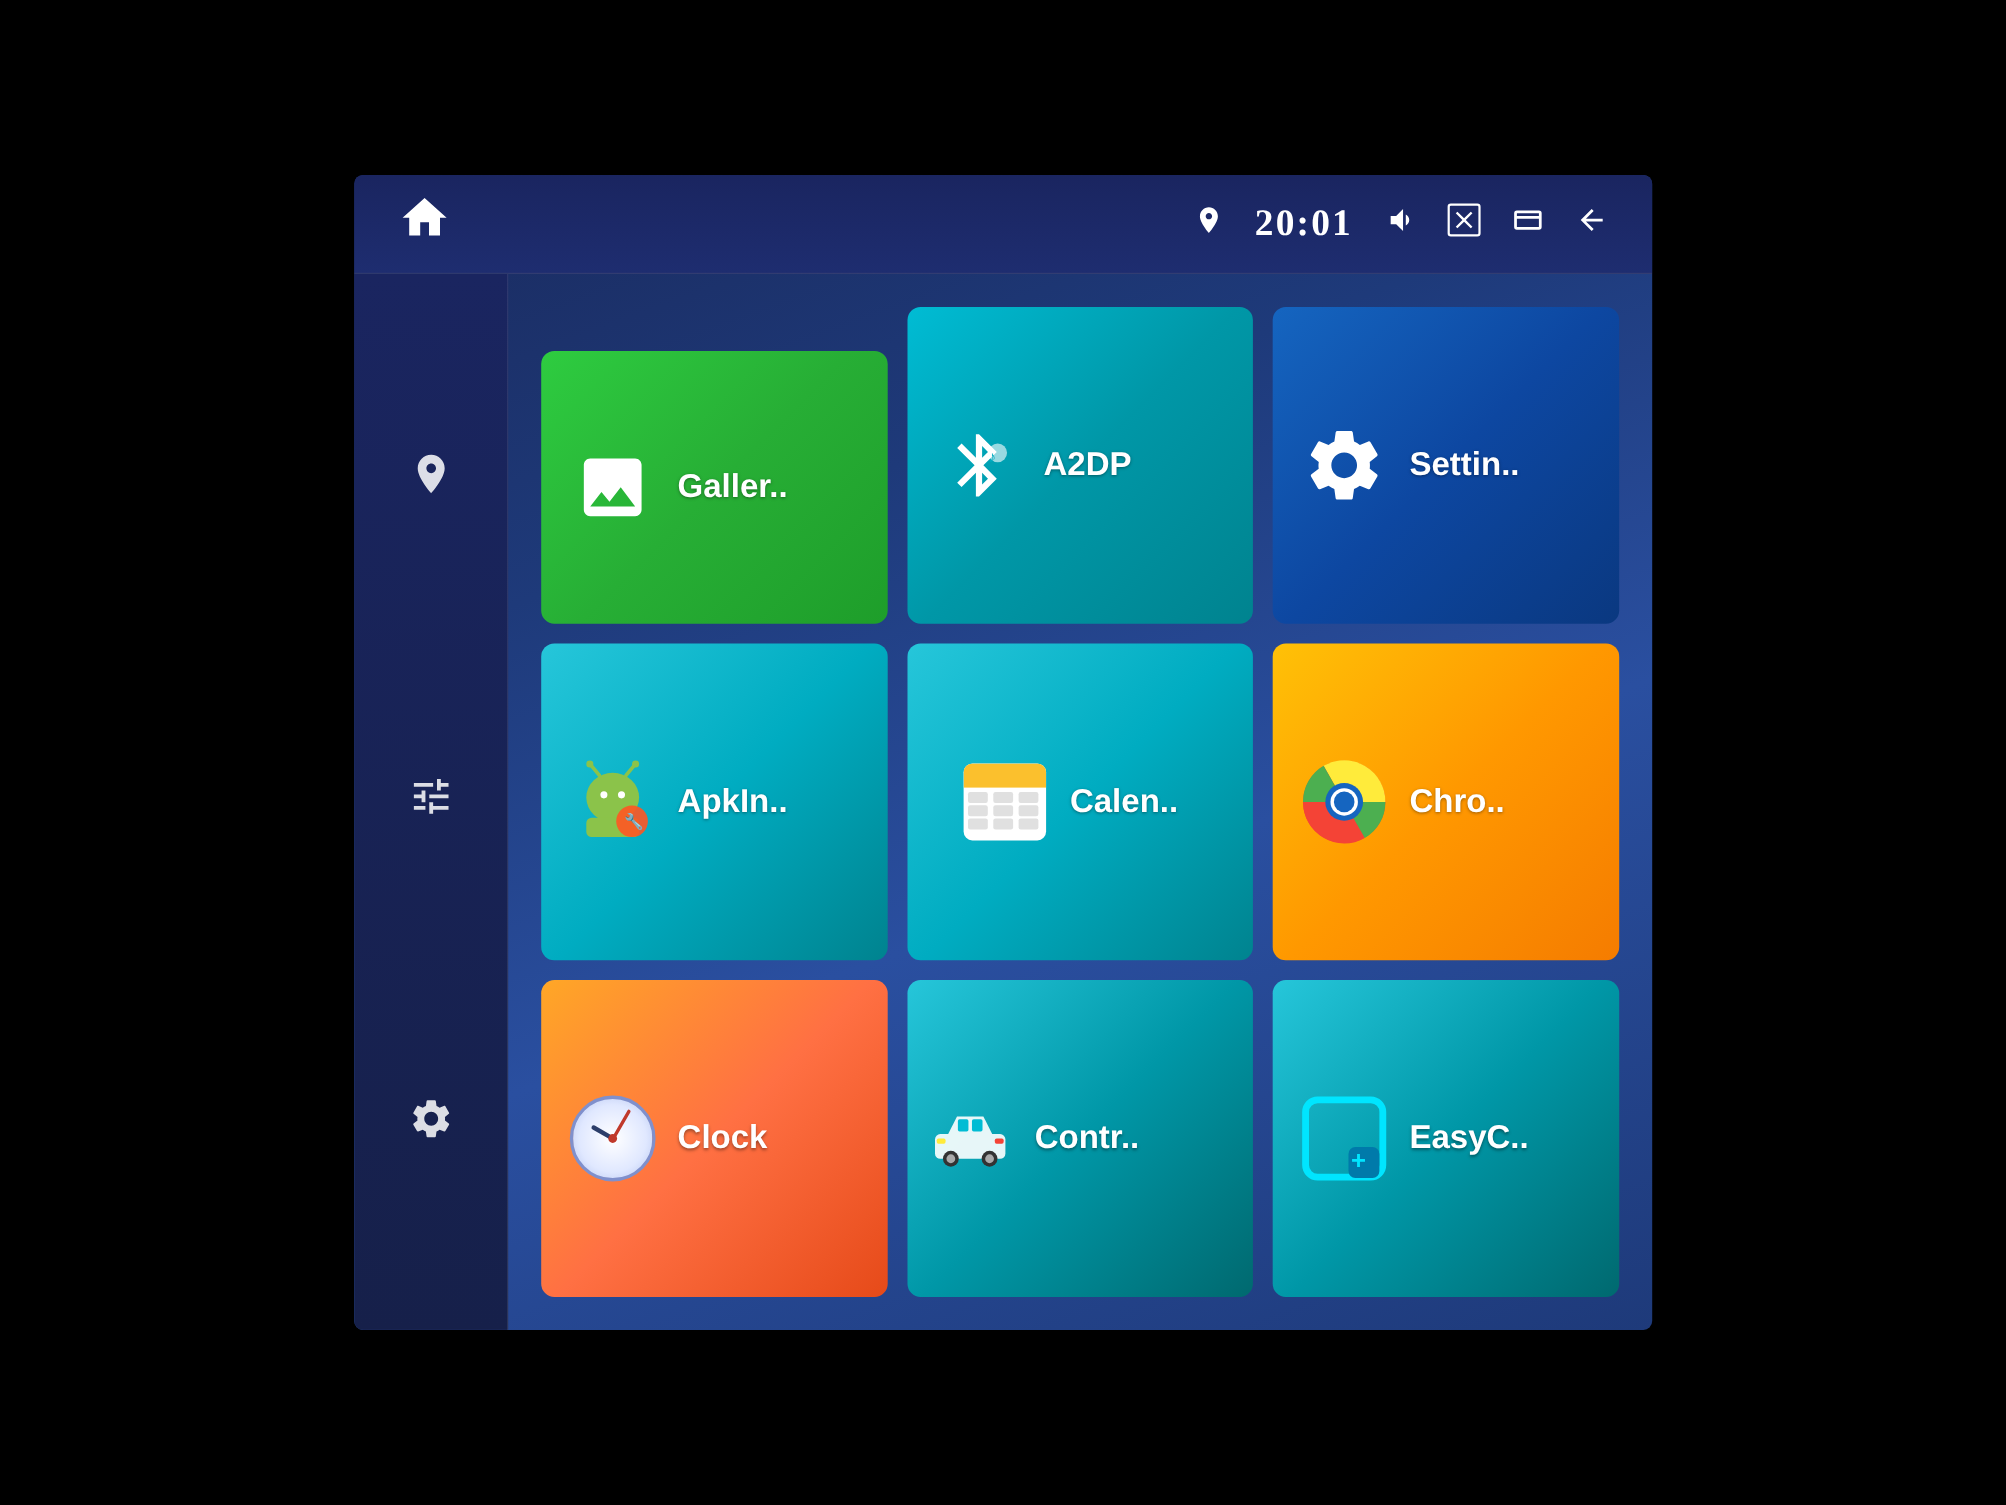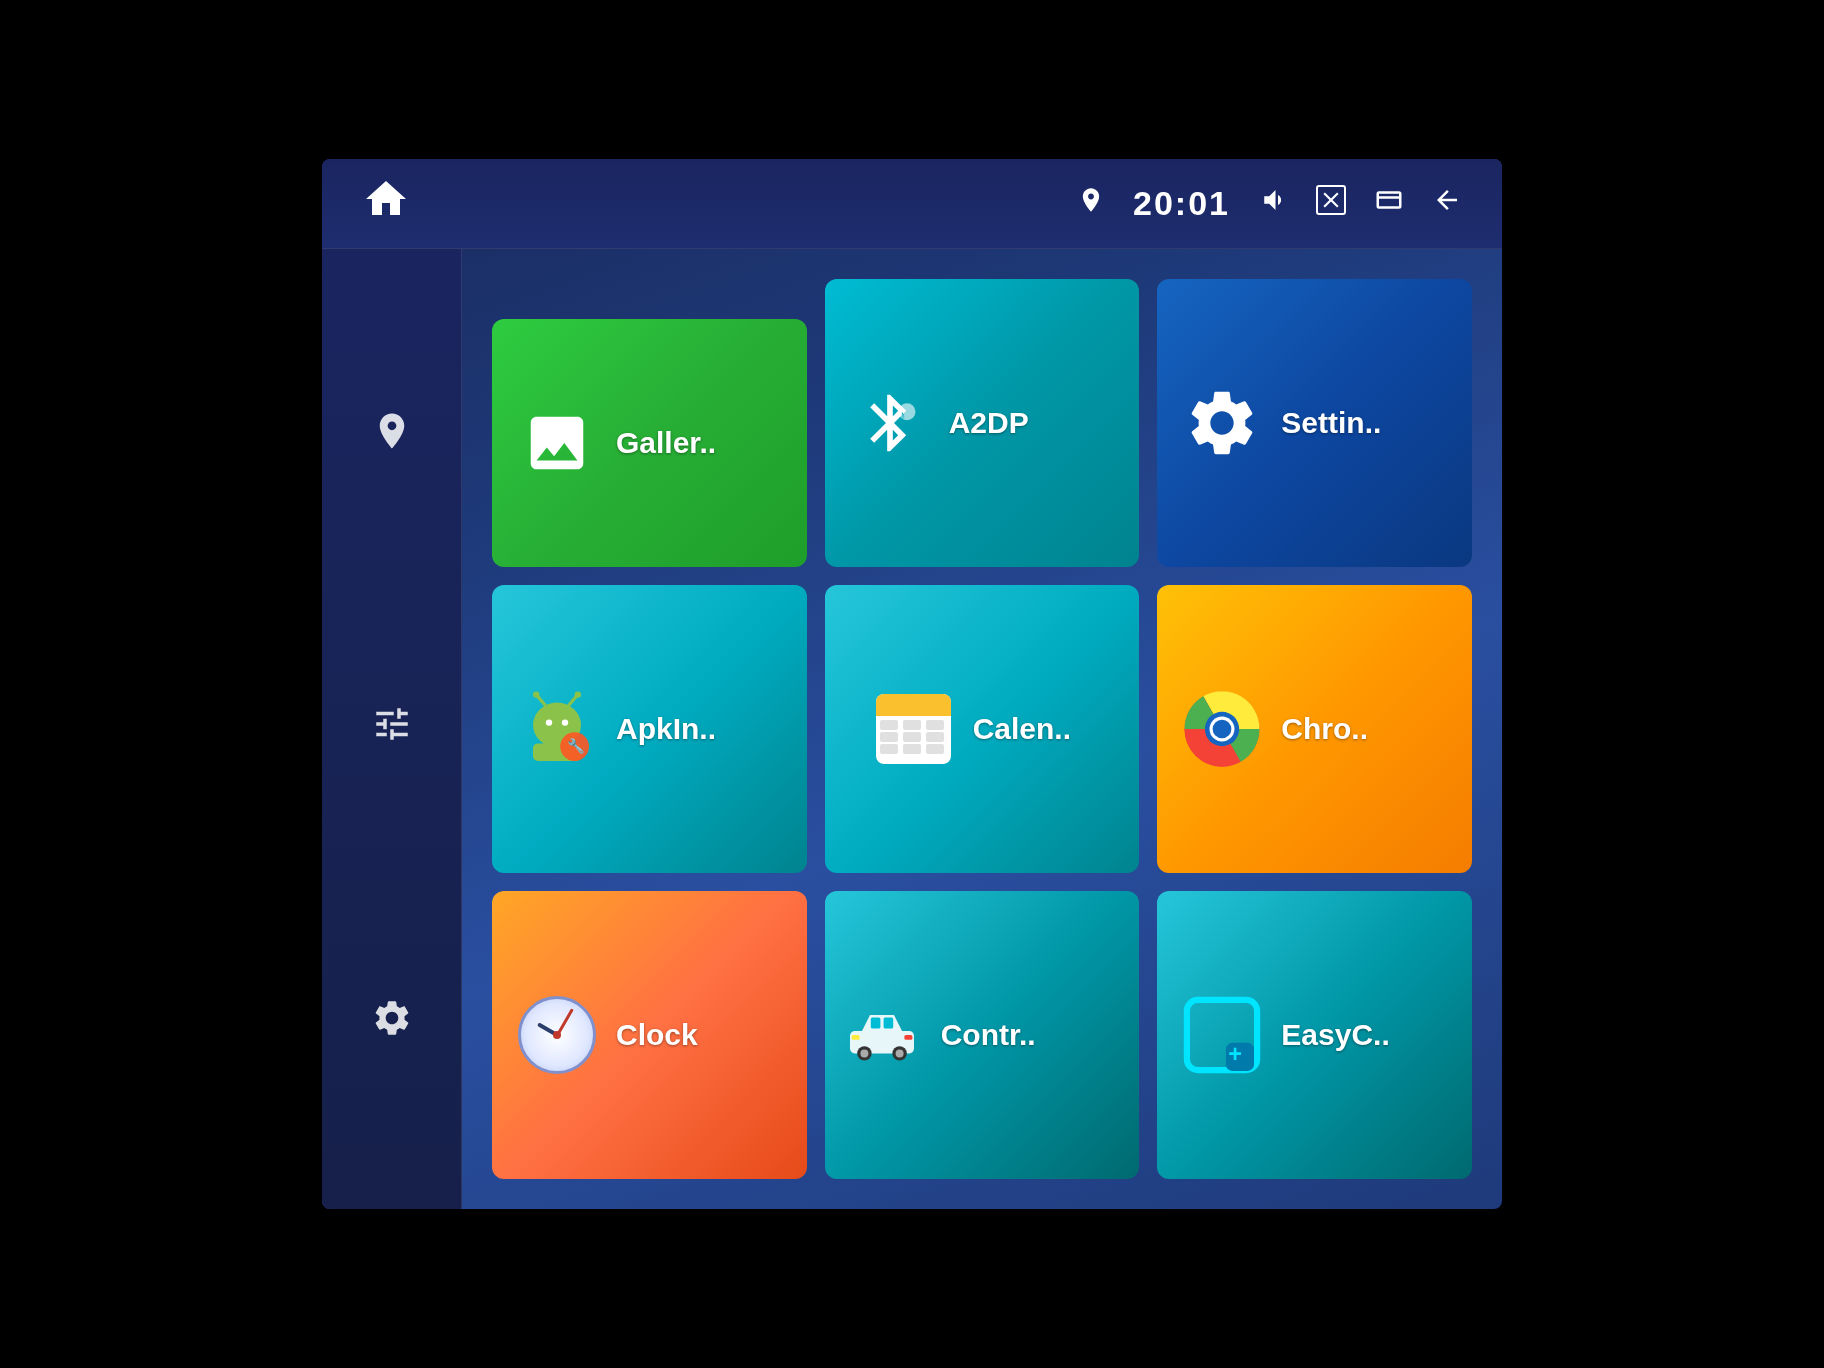--- a/index.html
+++ b/index.html
@@ -28,20 +28,21 @@
 
     
     .top-bar {
       height: 90px;
       background: linear-gradient(180deg, #1a2560 0%, #1e2d70 100%);
       display: flex;
       align-items: center;
       justify-content: space-between;
       padding: 0 40px;
       border-bottom: 1px solid rgba(255,255,255,0.1);
+      font-family: Liberation Serif, serif;
     }
 
     .top-bar-home {
       font-size: 42px;
       color: white;
     }
 
     .top-bar-right {
       display: flex;
       align-items: center;

